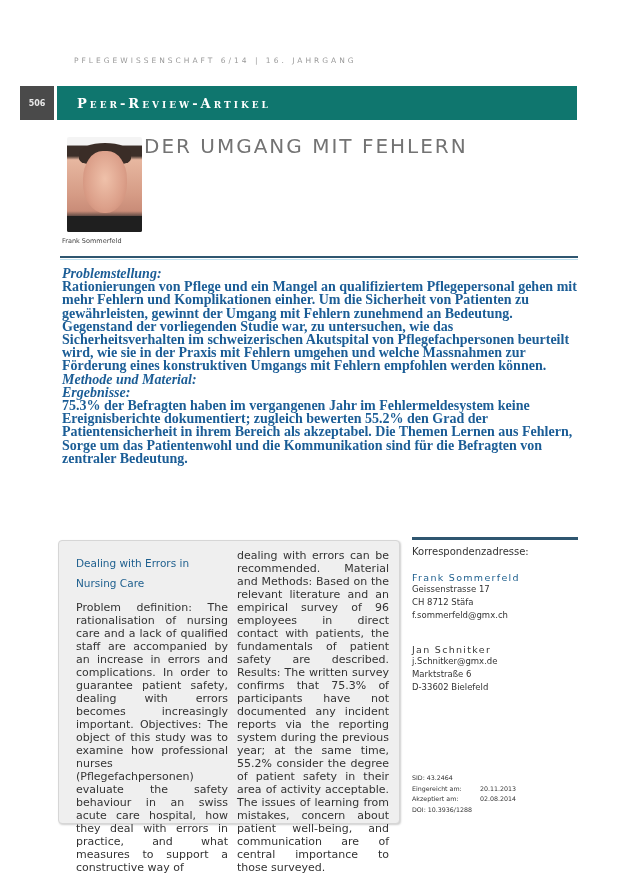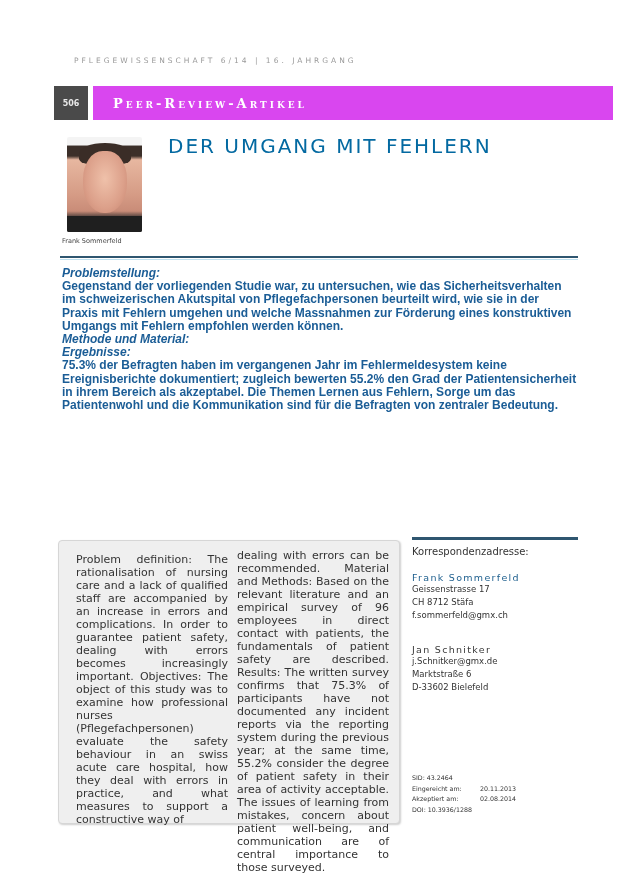--- a/index.html
+++ b/index.html
@@ -1,37 +1,37 @@
 <!DOCTYPE html>
 <html><head>
   <meta charset="utf-8">
   <style>
     html, body { margin: 0; padding: 0; background: #ffffff; }
     body { width: 637px; height: 884px; position: relative; overflow: hidden; font-family: "DejaVu Sans", sans-serif; color: #222; }
 
     .running-head { position: absolute; left: 74px; top: 56px; font-size: 7.5px; letter-spacing: 3px; color: #9a9a9a; text-transform: uppercase; white-space: nowrap; }
 
-    .page-num-box { position: absolute; left: 20px; top: 86px; width: 34px; height: 34px; background: #4a4a4a; color: #e8e8e8; font-size: 8px; font-weight: bold; display: flex; align-items: center; justify-content: center; margin-left: 34px; }
-    .section-bar { position: absolute; left: 57px; top: 86px; width: 520px; height: 34px; background: #d946ef; display: flex; align-items: center; margin-left: 36px; }
+    .page-num-box { position: absolute; left: 20px; top: 86px; width: 34px; height: 34px; background: #4a4a4a; color: #e8e8e8; font-size: 8px; font-weight: bold; display: flex; align-items: center; justify-content: center; }
+    .section-bar { position: absolute; left: 57px; top: 86px; width: 520px; height: 34px; background: #0f766e; display: flex; align-items: center; }
     .section-bar-label { margin-left: 20px; color: #ffffff; font-family: "DejaVu Serif", serif; font-weight: bold; font-size: 13px; letter-spacing: 3px; font-variant: small-caps; }
 
     .author-photo { position: absolute; left: 67px; top: 137px; width: 75px; height: 95px; background: linear-gradient(180deg, #f4f4f4 0%, #f4f4f4 8%, #3b2f29 10%, #3b2f29 20%, #e7b7a0 24%, #d69c86 60%, #c98c78 78%, #2c2a2a 86%, #1e1e1e 100%); border-radius: 2px; overflow: hidden; }
     .author-photo .face { position: absolute; left: 16px; top: 14px; width: 44px; height: 62px; border-radius: 45% 45% 48% 48%; background: radial-gradient(ellipse at 50% 45%, #efc1aa 0%, #dca08a 60%, #c7846f 100%); }
     .author-photo .hair { position: absolute; left: 12px; top: 6px; width: 52px; height: 22px; border-radius: 50% 50% 30% 30%; background: #3a2d27; }
     .author-photo .shirt { position: absolute; left: 0; bottom: 0; width: 75px; height: 16px; background: #1f1f1f; }
     .photo-caption { position: absolute; left: 62px; top: 237px; font-size: 6.5px; color: #444; }
 
-    .title { position: absolute; left: 168px; top: 134px; font-family: "DejaVu Sans", sans-serif; font-size: 20px; line-height: 25px; letter-spacing: 2px; color: #0369a1; font-weight: normal; }
+    .title { position: absolute; left: 144px; top: 134px; font-family: "DejaVu Sans", sans-serif; font-size: 20px; line-height: 25px; letter-spacing: 2px; color: #737373; font-weight: normal; }
 
     .rule-double { position: absolute; left: 60px; width: 518px; }
     .rule-double .dark { height: 2px; background: #2f5670; }
     .rule-double .light { height: 1px; background: #bfe0ef; margin-top: 1px; }
     .rule-top { top: 256px; }
 
-    .abstract { position: absolute; left: 62px; top: 267px; width: 516px; font-family: Liberation Sans, sans-serif; font-size: 12px; line-height: 13.2px; color: #1b5d96; font-weight: bold; }
+    .abstract { position: absolute; left: 62px; top: 267px; width: 516px; font-family: Liberation Serif, serif; font-size: 14px; line-height: 13.2px; color: #1b5d96; font-weight: bold; }
     .abstract .heading { font-style: italic; font-weight: bold; display: block; }
     .abstract .body { display: block; }
 
     .en-box { position: absolute; left: 58px; top: 540px; width: 340px; height: 282px; background: #efefef; border: 1px solid #d6d6d6; border-radius: 4px; box-shadow: 1px 1px 2px #cfcfcf; }
     .en-col-1 { position: absolute; left: 17px; top: 12px; width: 152px; }
     .en-col-2 { position: absolute; left: 178px; top: 8px; width: 152px; }
     .en-title { font-size: 10.5px; line-height: 20px; color: #1e5f8e; margin-bottom: 8px; }
     .en-text { font-size: 11px; line-height: 13px; color: #333; text-align: justify; }
 
     .corr { position: absolute; left: 412px; top: 537px; width: 166px; }
@@ -66,28 +66,30 @@
   <span>DER UMGANG MIT FEHLERN</span><br>
 </h1>
 
 <div class="rule-double rule-top">
   <div class="dark"></div>
     <div class="light"></div>
 </div>
 
 <div class="abstract">
   <span class="heading">Problemstellung:</span>
+  <span class="body">Rationierungen von Pflege und ein Mangel an qualifiziertem Pflegepersonal gehen mit mehr Fehlern und Komplikationen einher. Um die Sicherheit von Patienten zu gewährleisten, gewinnt der Umgang mit Fehlern zunehmend an Bedeutung.</span>
   <span class="body">Gegenstand der vorliegenden Studie war, zu untersuchen, wie das Sicherheitsverhalten im schweizerischen Akutspital von Pflegefachpersonen beurteilt wird, wie sie in der Praxis mit Fehlern umgehen und welche Massnahmen zur Förderung eines konstruktiven Umgangs mit Fehlern empfohlen werden können.</span>
   <span class="heading">Methode und Material:</span>
   <span class="heading">Ergebnisse:</span>
   <span class="body">75.3% der Befragten haben im vergangenen Jahr im Fehlermeldesystem keine Ereignisberichte dokumentiert; zugleich bewerten 55.2% den Grad der Patientensicherheit in ihrem Bereich als akzeptabel. Die Themen Lernen aus Fehlern, Sorge um das Patientenwohl und die Kommunikation sind für die Befragten von zentraler Bedeutung.</span>
 </div>
 
 <div class="en-box">
   <div class="en-col-1">
+    <div class="en-title">Dealing with Errors in Nursing Care</div>
     <div class="en-text">Problem definition: The rationalisation of nursing care and a lack of qualified staff are accompanied by an increase in errors and complications. In order to guarantee patient safety, dealing with errors becomes increasingly important. Objectives: The object of this study was to examine how professional nurses (Pflegefachpersonen) evaluate the safety behaviour in an swiss acute care hospital, how they deal with errors in practice, and what measures to support a constructive way of</div>
   </div>
   <div class="en-col-2">
     <div class="en-text">dealing with errors can be recommended. Material and Methods: Based on the relevant literature and an empirical survey of 96 employees in direct contact with patients, the fundamentals of patient safety are described. Results: The written survey confirms that 75.3% of participants have not documented any incident reports via the reporting system during the previous year; at the same time, 55.2% consider the degree of patient safety in their area of activity acceptable. The issues of learning from mistakes, concern about patient well-being, and communication are of central importance to those surveyed.</div>
   </div>
 </div>
 
 <div class="corr">
   <div class="dark"></div>
   <div class="corr-heading">Korrespondenzadresse:</div>

